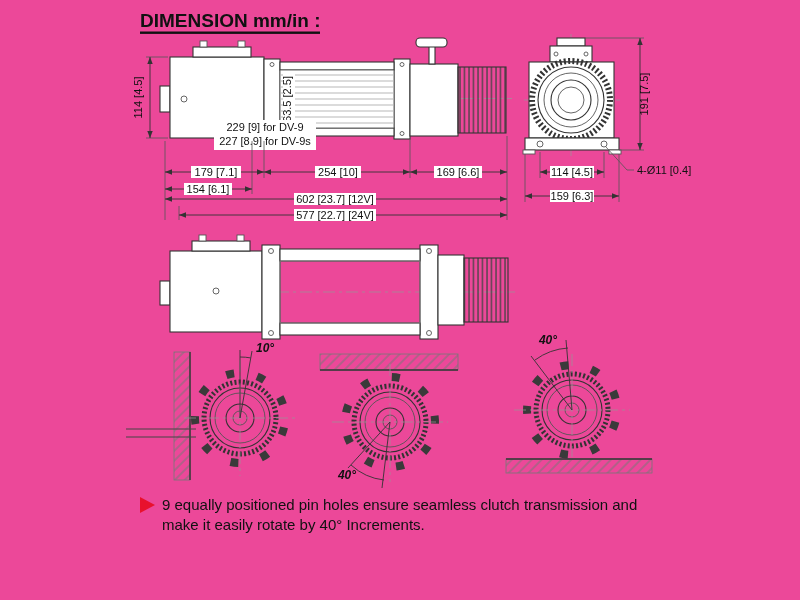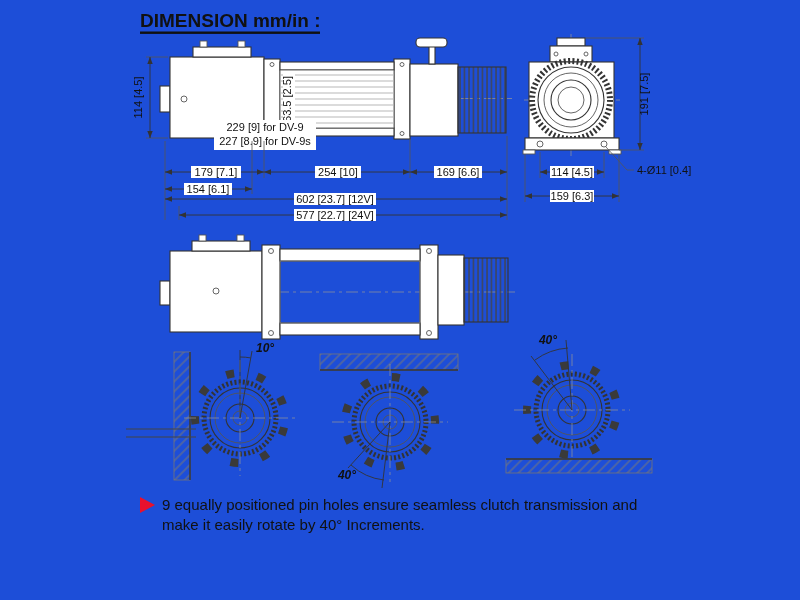--- a/index.html
+++ b/index.html
@@ -1,16 +1,16 @@
 <!DOCTYPE html>
 <html><head>
 <meta charset="utf-8">
 <style>
   html,body{margin:0;padding:0;background:#ffffff;}
-  .canvas{position:relative;width:800px;height:600px;background:#1d4ed8;overflow:hidden;
+  .canvas{position:relative;width:800px;height:600px;background:#ec4899;overflow:hidden;
           font-family:"Liberation Sans",sans-serif;}
   svg{position:absolute;left:0;top:0;}
   svg text{font-family:"Liberation Sans",sans-serif;fill:#111;}
   .title-text{font-size:19px;font-weight:bold;}
   .dim{font-size:11px;}
   .angle{font-size:12px;font-weight:bold;font-style:italic;}
   .note-text{font-size:15px;}
   .thin{stroke:#444;stroke-width:1;fill:none;}
   .med{stroke:#333;stroke-width:1.4;fill:none;}
   .ext{stroke:#555;stroke-width:0.8;fill:none;}

